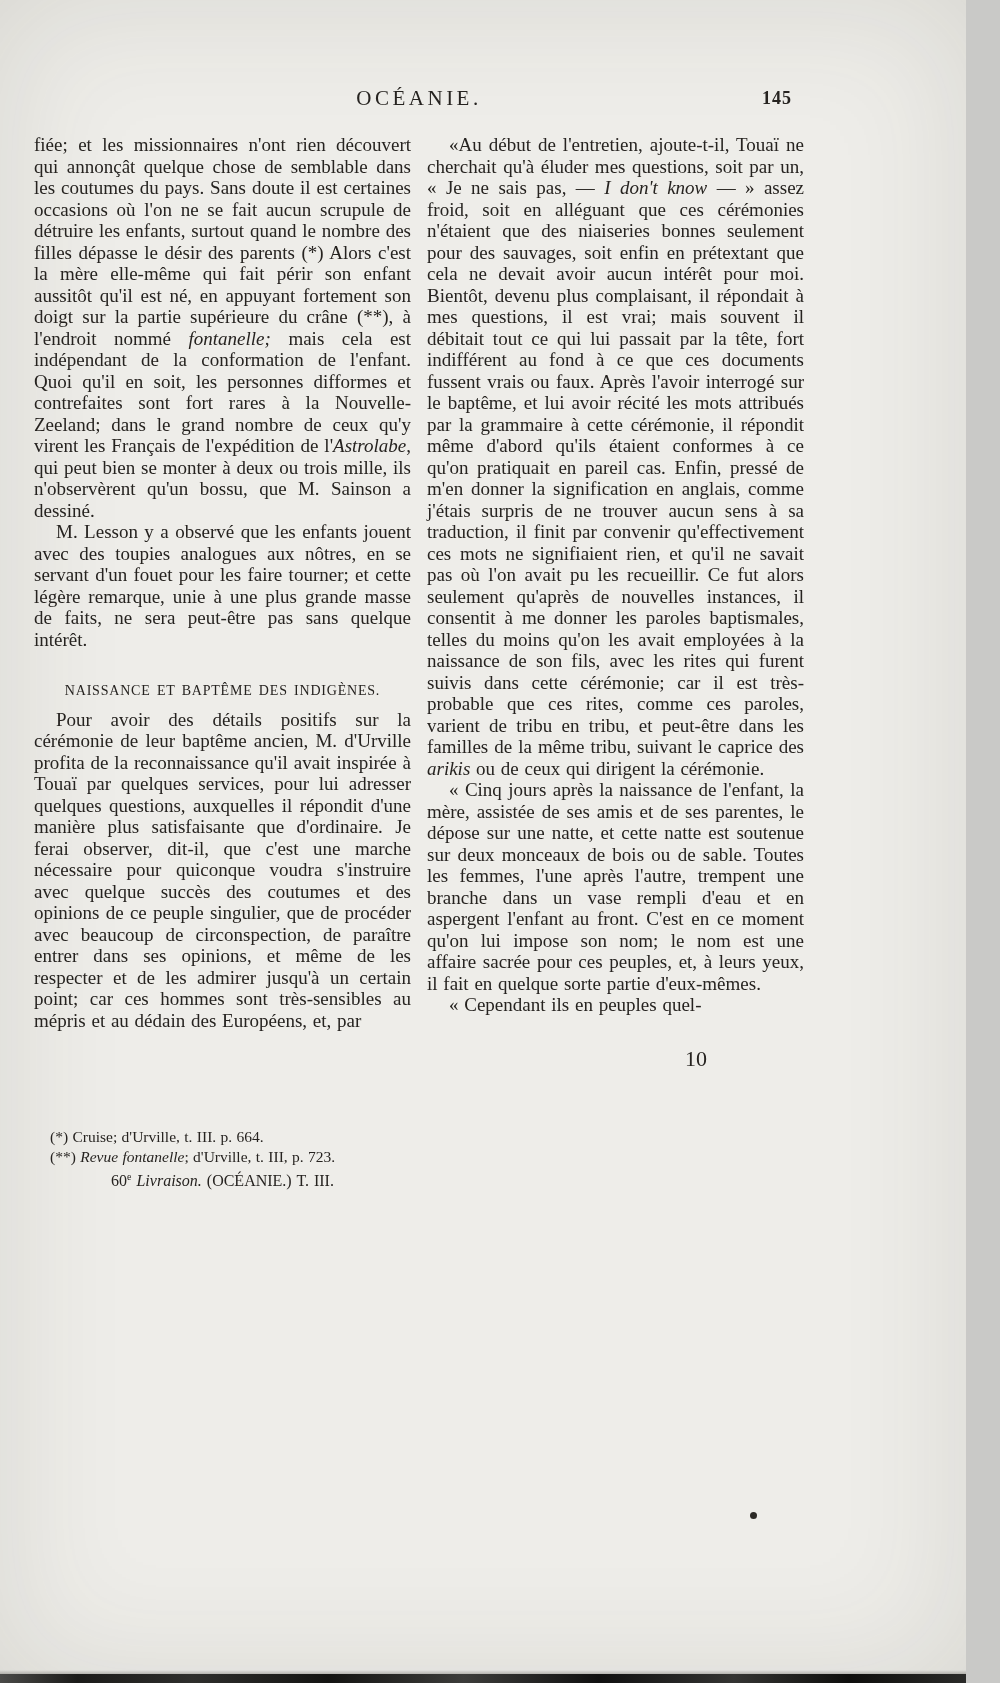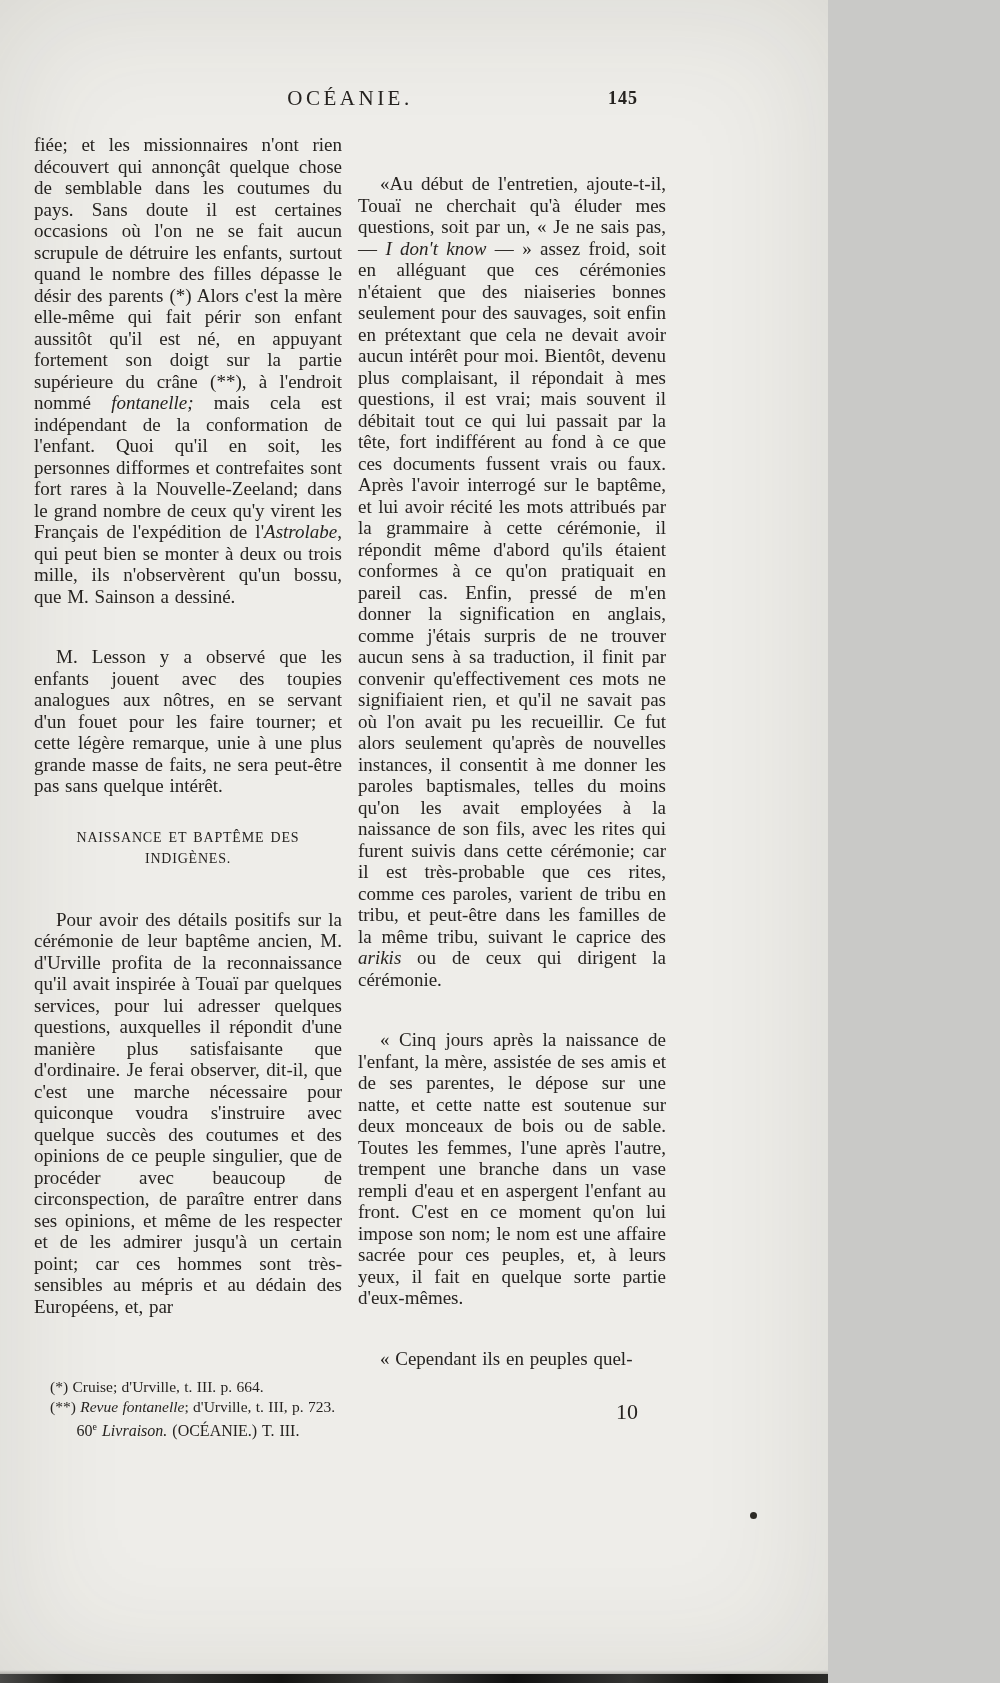--- a/index.html
+++ b/index.html
@@ -3,41 +3,41 @@
 <meta charset="utf-8">
 <style>
   html, body { margin: 0; padding: 0; }
   body {
     width: 1000px; height: 1683px;
     background: #c9c9c7;
     font-family: "Liberation Serif", "DejaVu Serif", serif;
   }
   #page {
     position: relative;
-    width: 828px; height: 1683px;
+    width: 966px; height: 1683px;
     background: #eeede9;
     overflow: hidden;
     color: #262320;
     box-shadow: inset 0 0 130px rgba(60,55,45,0.12);
   }
   .header-row { position: relative; padding: 86px 162px 0 34px; height: 34px; }
   .running-title { text-align: center; font-size: 21px; letter-spacing: 3.5px; }
-  .pagenum { position: absolute; top: 88px; right: 190px; font-size: 18px; font-weight: bold; letter-spacing: 1px; }
+  .pagenum { position: absolute; top: 88px; right: 174px; font-size: 18px; font-weight: bold; letter-spacing: 1px; }
   .cols { display: flex; gap: 16px; padding: 14px 162px 0 34px; }
   .col { flex: 1 1 0; font-size: 19px; line-height: 21.5px; text-align: justify; word-spacing: 1px; }
   .blk { text-indent: 0; }
-  .blk.indent { text-indent: 22px; margin-top: 39px; }
+  .blk.indent { text-indent: 22px; }
   .blk.heading {
     text-align: center; text-indent: 0;
     font-size: 14px; letter-spacing: 0.8px;
-    margin: 30px 6px 34px 6px;
+    margin: 30px 6px 7px 6px;
     word-spacing: 2px;
   }
   .blk.footnote { font-size: 15.5px; line-height: 19.5px; text-indent: 16px; word-spacing: 0.5px; }
-  .blk.paragraph + .blk.footnote { margin-top: 60px; }
+  .blk.paragraph + .blk.footnote { margin-top: 96px; }
   .blk.signature { text-align: center; text-indent: 0; font-size: 16px; word-spacing: 1px; }
   .blk.sheet { margin-top: 32px; padding-left: 258px; font-size: 22px; text-align: left; }
   sup { font-size: 0.62em; }
   .ink-dot {
     position: absolute; left: 750px; top: 1512px;
     width: 7px; height: 7px; border-radius: 50%;
     background: #2c2a26;
   }
   .scan-edge {
     position: absolute; left: 0; right: 0; bottom: 0; height: 9px;

